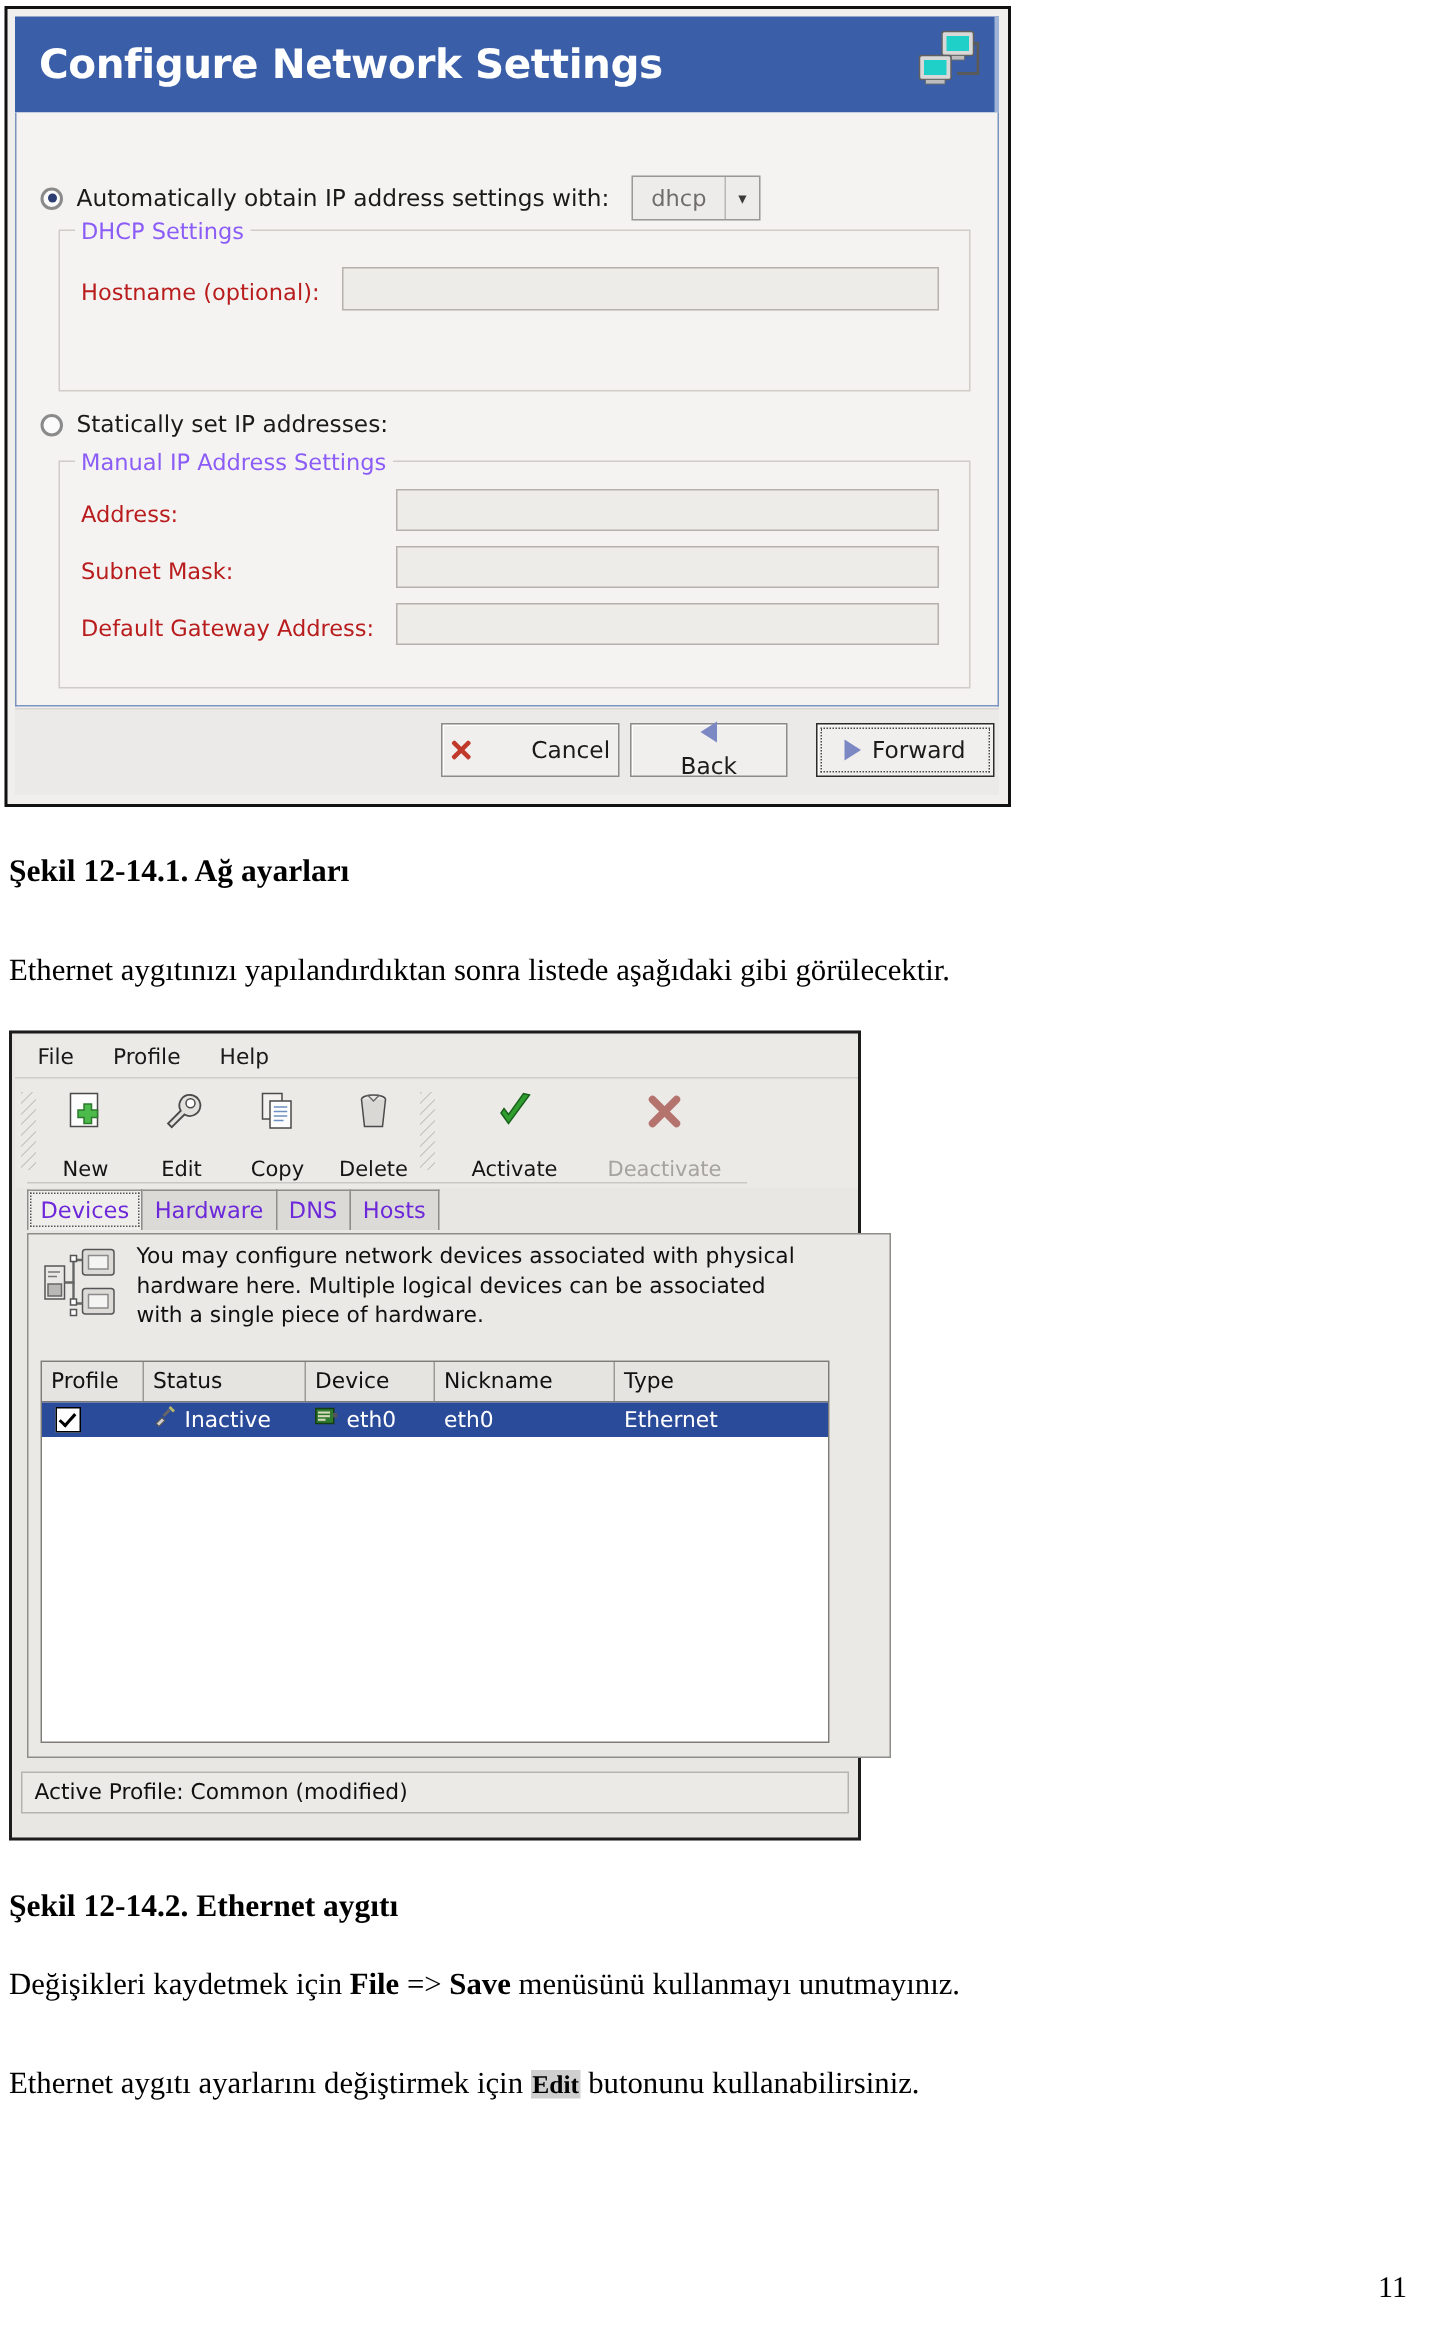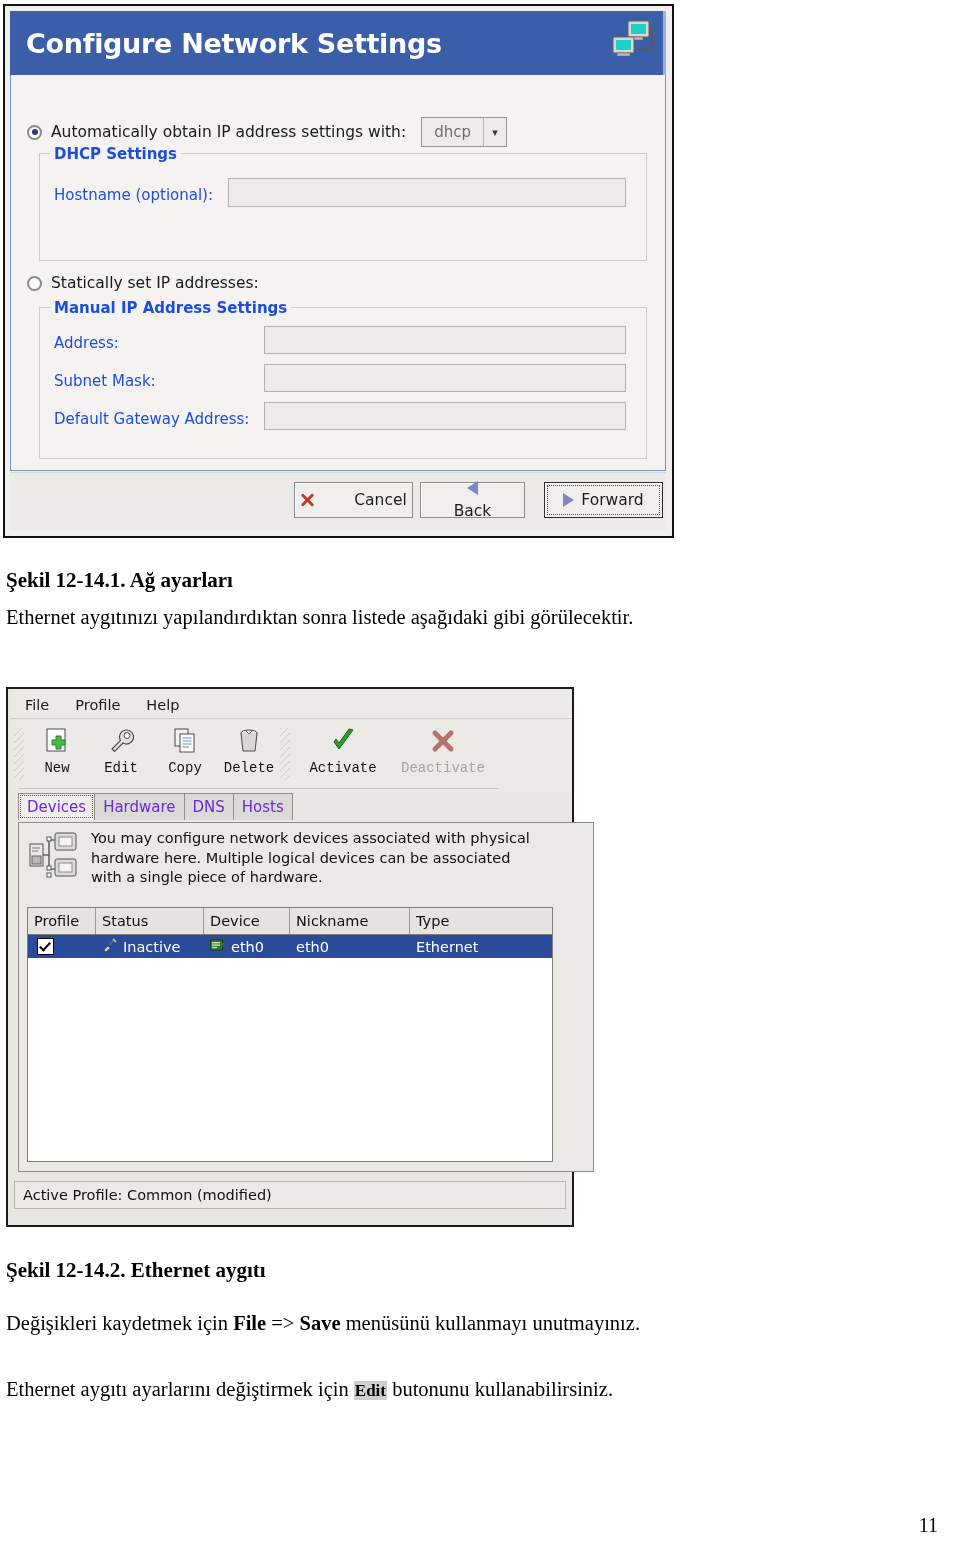--- a/index.html
+++ b/index.html
@@ -118,29 +118,28 @@
     position: absolute;
     border: 1px solid #cfccc8;
     box-sizing: border-box;
   }
   .groupbox > .gb-title {
     position: absolute;
     top: -9px; left: 10px;
     background: #f4f3f2;
     padding: 0 4px;
     font-size: 15px;
-    color: #1d4ed8;
+    color: #8b5cf6;
     font-family: "DejaVu Sans", sans-serif;
     white-space: nowrap;
-    font-weight: bold;
   }
   .field-label {
     position: absolute;
     font-size: 15px;
-    color: #1d4ed8;
+    color: #b91c1c;
     font-family: "DejaVu Sans", sans-serif;
     white-space: nowrap;
   }
   .textinput {
     position: absolute;
     background: #eeece9;
     border: 1px solid #b5b2ae;
     box-sizing: border-box;
   }
   .checkrow {
@@ -247,21 +246,21 @@
   .toolbar {
     position: absolute;
     left: 2px; top: 31px; width: 562px; height: 72px;
     background: #eceae7;
     box-sizing: border-box;
   }
   .tb-btn {
     position: absolute;
     top: 4px;
     width: 66px; height: 64px;
-    display: flex; flex-direction: column; align-items: center; justify-content: flex-start; font-family: Liberation Mono, monospace;
+    display: flex; flex-direction: column; align-items: center; justify-content: space-between;
   }
   .tb-icon { height: 34px; display:flex; align-items:center; justify-content:center; }
   .tb-label { font-size: 14px; color: #141414; margin-top: 2px; }
   .tb-label.dim { color: #a5a3a0; }
   .tb-sep {
     position: absolute; top: 8px; width: 10px; height: 52px;
     background: repeating-linear-gradient(135deg,#cdcbc8 0 1px,transparent 1px 5px);
   }
   .tb-underline {
     position: absolute; left: 10px; top: 99px; width: 480px; height: 1px; background: #c9c7c4;
@@ -423,21 +422,21 @@
       <span>Back</span>
     </div>
     <div class="btn focus" style="left:534px; top:9px; width:119px;">
       <span class="tri-r"></span>
       <span>Forward</span>
     </div>
   </div>
 </div>
 
 <div class="doc-h" style="left:6px; top:568px;">Şekil 12-14.1. Ağ ayarları</div>
-<div class="doc-p" style="left:6px; top:606px;text-align:center;">Ethernet aygıtınızı yapılandırdıktan sonra listede aşağıdaki gibi görülecektir.</div>
+<div class="doc-p" style="left:6px; top:636px;text-align:center;">Ethernet aygıtınızı yapılandırdıktan sonra listede aşağıdaki gibi görülecektir.</div>
 
 <div id="fig2">
 
   <div class="menubar">
     <span class="menu-item">File</span>
     <span class="menu-item">Profile</span>
     <span class="menu-item">Help</span>
   </div>
 
   <div class="toolbar">

